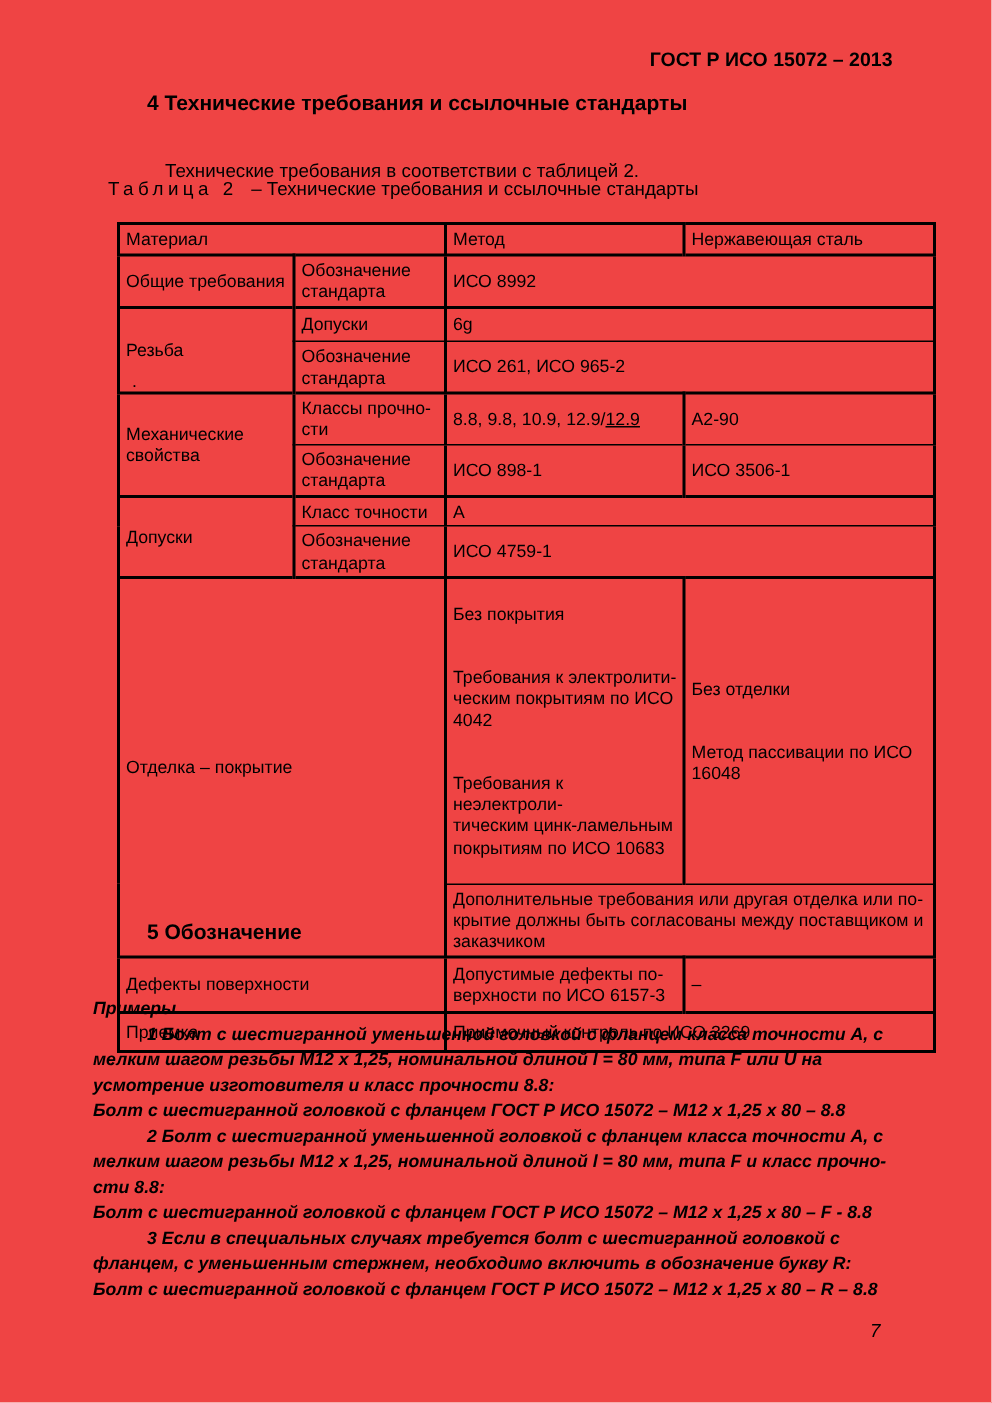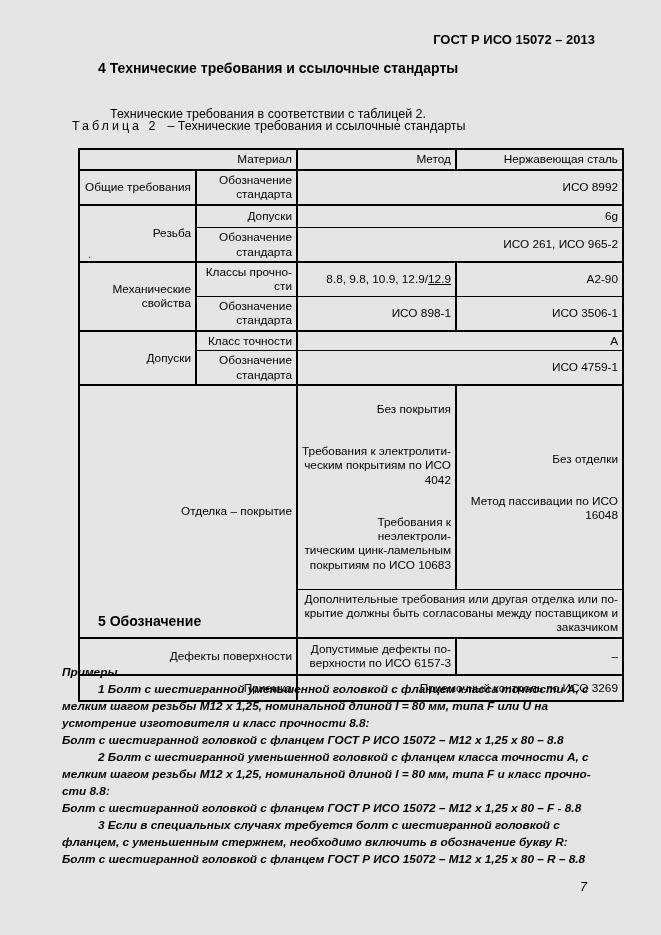--- a/index.html
+++ b/index.html
@@ -1,20 +1,20 @@
 <!DOCTYPE html>
 <html><head>
 <meta charset="utf-8">
 <style>
   html, body { margin: 0; padding: 0; background: #ffffff; }
   .page {
     position: relative;
     width: 661px;
     height: 935px;
-    background: #e5e5e5;
+    background: #ef4444;
     color: #000000;
     font-family: "Liberation Sans", sans-serif;
     overflow: hidden;
   }
   .page-header {
     position: absolute;
     top: 32px;
     right: 66px;
     font-size: 13px;
     font-weight: bold;
@@ -50,21 +50,21 @@
     border-collapse: collapse;
     table-layout: fixed;
     border: 2px solid #000;
   }
   .spec td {
     border: 1px solid #000;
     border-left-width: 2px;
     border-right-width: 2px;
     font-size: 11.8px;
     line-height: 1.22;
-    text-align: right;
+    text-align: left;
     vertical-align: middle;
     padding: 2px 4px;
     white-space: pre-line;
     overflow: hidden;
   }
   .spec tr.thick > td { border-top-width: 2px; }
   .cell-rel { position: relative; }
   .stray-dot { position: absolute; left: 8px; bottom: 0; }
   .cell-top { vertical-align: top; padding-top: 3px; }
   .para { margin-top: 13px; }

